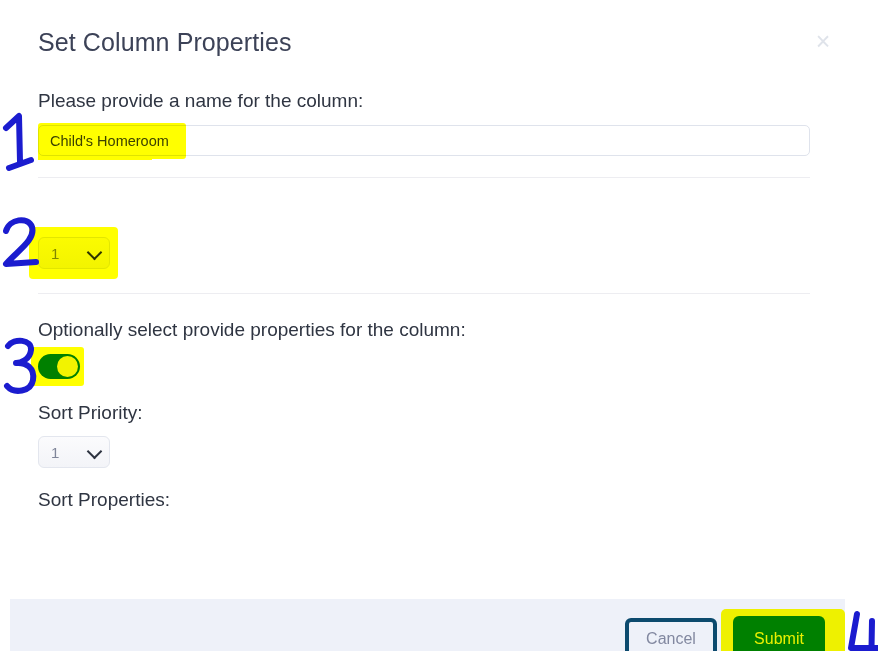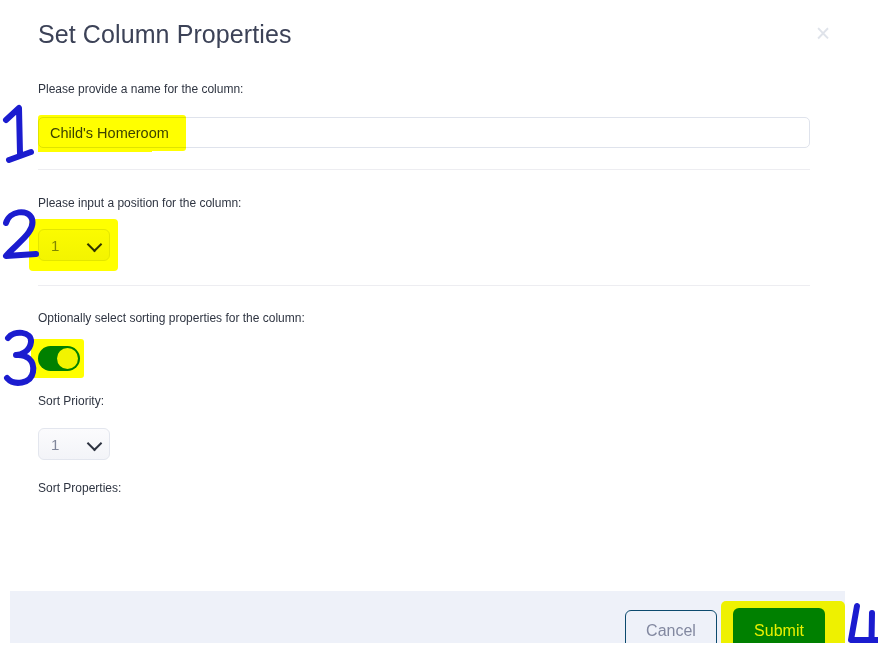--- a/index.html
+++ b/index.html
@@ -11,21 +11,21 @@
     height: 665px;
     background: #ffffff;
     font-family: "Liberation Sans", sans-serif;
     overflow: hidden;
     position: relative;
     -webkit-font-smoothing: antialiased;
   }
 
   #modal {
     position: absolute;
-    left: 0; top: 8px;
+    left: 0; top: 16px;
     width: 878px;
     height: 635px;
     background: #ffffff;
     overflow: hidden;
   }
 
   
   #dialog-title {
     position: absolute;
     left: 38px;
@@ -47,21 +47,21 @@
     line-height: 26px;
     text-align: center;
     cursor: pointer;
     user-select: none;
   }
 
   
   .field-label {
     position: absolute;
     left: 38px;
-    font-size: 12px;
+    font-size: 19px;
     color: #2f3542;
     white-space: nowrap;
   }
 
   #name-label  { top: 74px; }
   #pos-label   { top: 188px; }
   #sort-label  { top: 303px; }
   #priority-label { top: 386px; text-align: center; }
   #orientation-label { top: 473px; }
 
@@ -176,21 +176,21 @@
     height: 1px;
     background: #8b8d93;
   }
   #cancel-button {
     position: absolute;
     left: 625px;
     top: 602px;
     width: 92px;
     height: 42px;
     box-sizing: border-box;
-    border: 1px solid #0c4a6e;
+    border: 4px solid #0c4a6e;
     border-radius: 6px;
     background: transparent;
     color: #8288a0;
     font-family: "Liberation Sans", sans-serif;
     font-size: 16px;
     cursor: pointer;
   }
   #submit-button {
     position: absolute;
     left: 733px;
@@ -227,31 +227,30 @@
 <div id="modal">
 
   <div id="dialog-title">Set Column Properties</div>
   <div id="close-icon">×</div>
 
   <div class="field-label" id="name-label">Please provide a name for the column:</div>
   <input id="name-input" type="text" value="Child's Homeroom" style="">
 
   <div class="divider" id="divider-1"></div>
 
-  <div class="field-label" id="pos-label">Please input a position for the column:</div>
   <div class="sel-wrap" id="position-select-wrap">
     <div class="sel">
       <span>1</span>
       <span class="chev"></span>
     </div>
   </div>
 
   <div class="divider" id="divider-2"></div>
 
-  <div class="field-label" id="sort-label">Optionally select sorting properties for the column:</div>
+  <div class="field-label" id="sort-label">Optionally select provide properties for the column:</div>
 
   <div id="sort-toggle">
     <div class="knob"></div>
   </div>
 
   <div class="field-label" id="priority-label">Sort Priority:</div>
   <div class="sel-wrap" id="priority-select-wrap">
     <div class="sel">
       <span>1</span>
       <span class="chev"></span>

